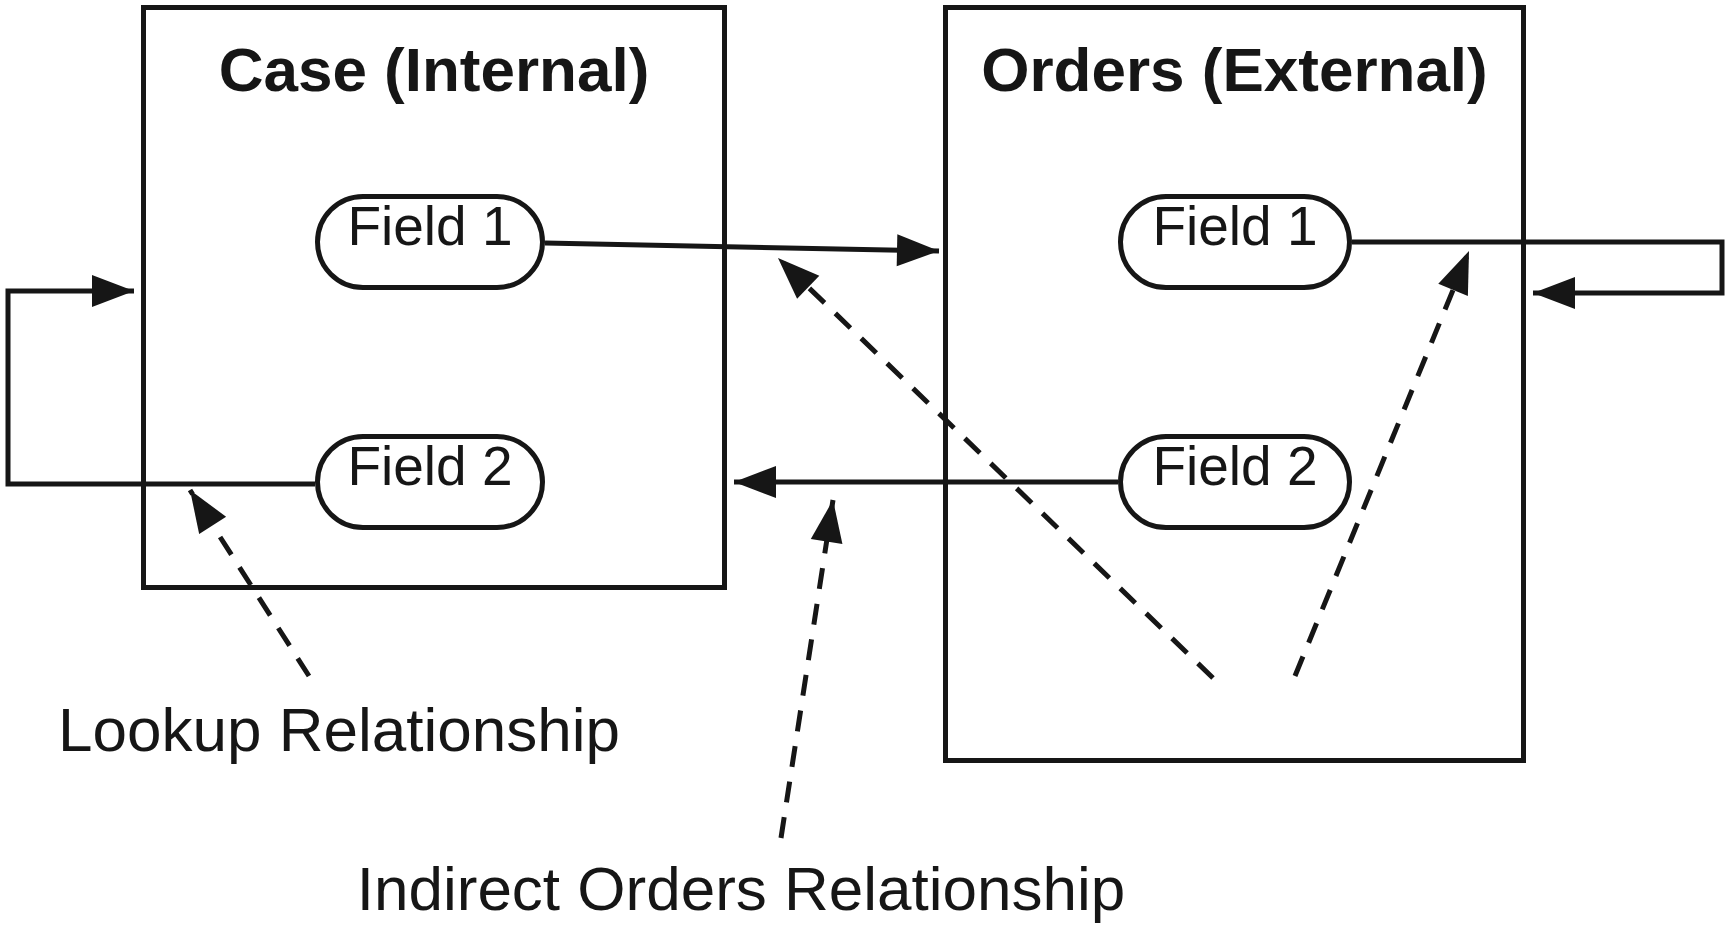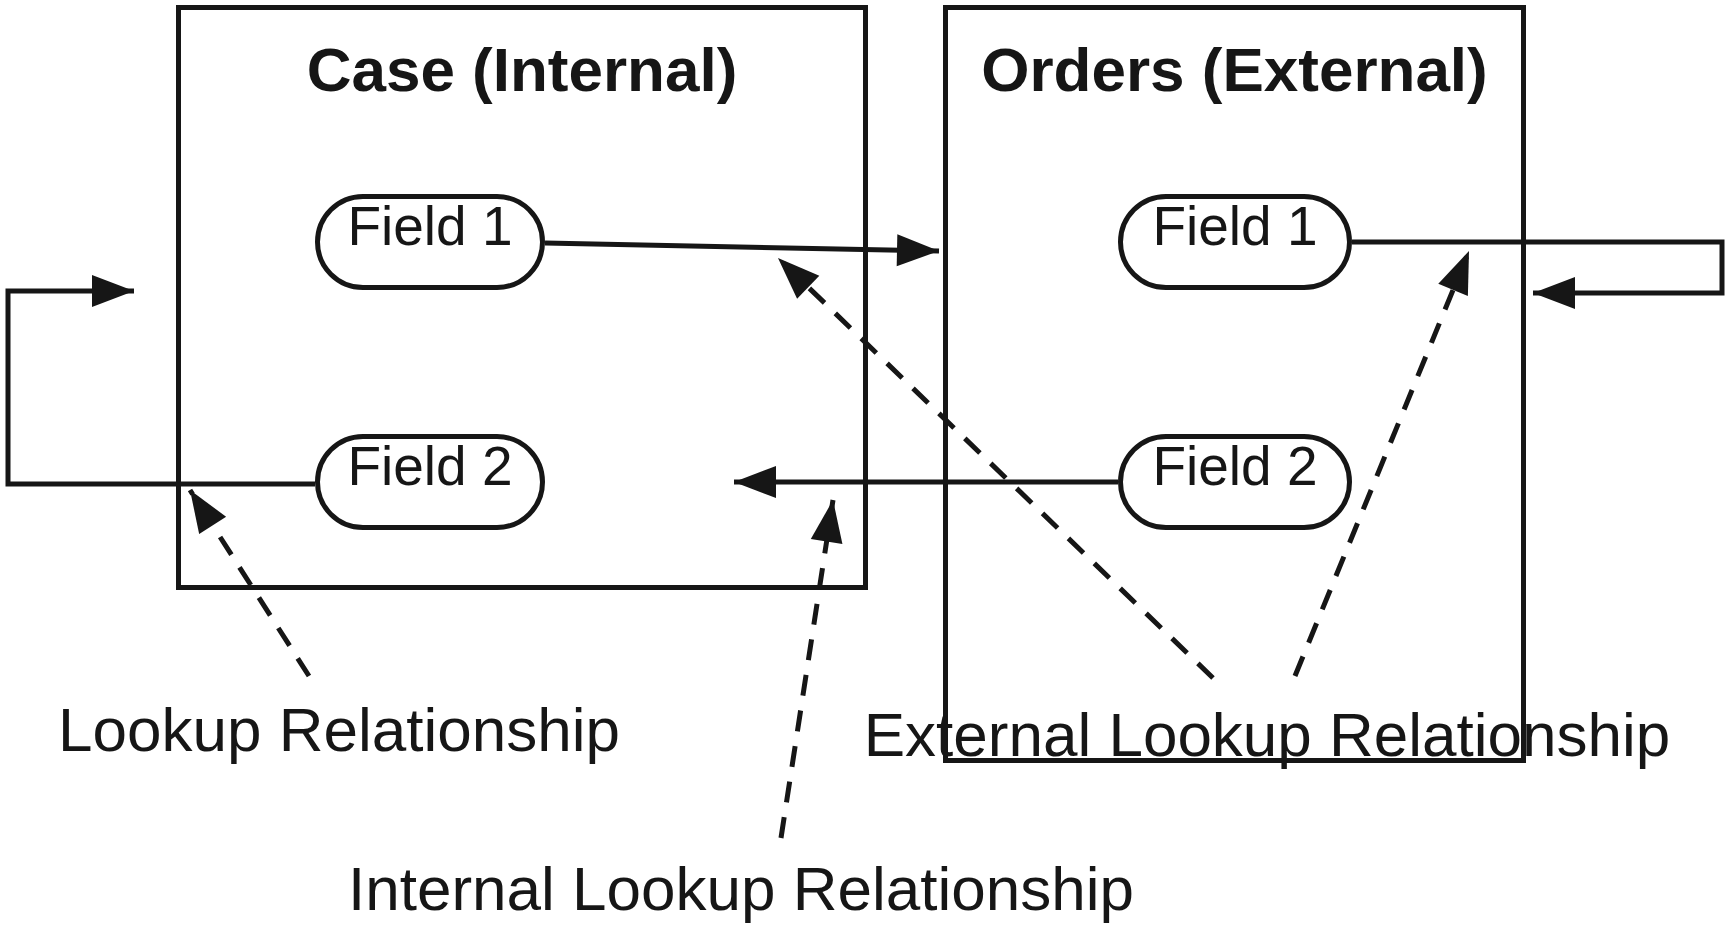--- a/index.html
+++ b/index.html
@@ -20,21 +20,21 @@
   }
   .pill{
     position:absolute;border:5px solid #161616;border-radius:50px;background:#ffffff;
     box-sizing:border-box;display:flex;justify-content:center;
   }
   .pill-text{font-size:55px;line-height:1;white-space:nowrap;}
   .rel-label{
     position:absolute;transform:translateX(-50%);
     font-size:62px;line-height:1;white-space:nowrap;
   }
-  #case-box{left:141px;top:5px;width:692px;height:585px;margin-left:35px;}
+  #case-box{left:141px;top:5px;width:586px;height:585px;}
   #orders-box{left:943px;top:5px;width:583px;height:758px;text-decoration:underline;}
   #case-field1{left:315px;top:194px;width:230px;height:96px;}
   #case-field2{left:315px;top:434px;width:230px;height:96px;}
   #orders-field1{left:1118px;top:194px;width:234px;height:96px;}
   #orders-field2{left:1118px;top:434px;width:234px;height:96px;}
   #lookup-label{left:339px;top:699px;}
   #external-label{left:1267px;top:704px;}
   #indirect-label{left:741px;top:858px;}
 </style>
 </head>
@@ -81,16 +81,15 @@
     <span class="pill-text">Field 2</span>
   </div>
   <div class="pill" id="orders-field1">
     <span class="pill-text">Field 1</span>
   </div>
   <div class="pill" id="orders-field2">
     <span class="pill-text">Field 2</span>
   </div>
 
   <div class="rel-label" id="lookup-label">Lookup Relationship</div>
-  <div class="rel-label" id="external-label">External Lookup Relationship</div>
-  <div class="rel-label" id="indirect-label">Internal Lookup Relationship</div>
+  <div class="rel-label" id="indirect-label">Indirect Orders Relationship</div>
 
 </div>
 
 </body></html>

